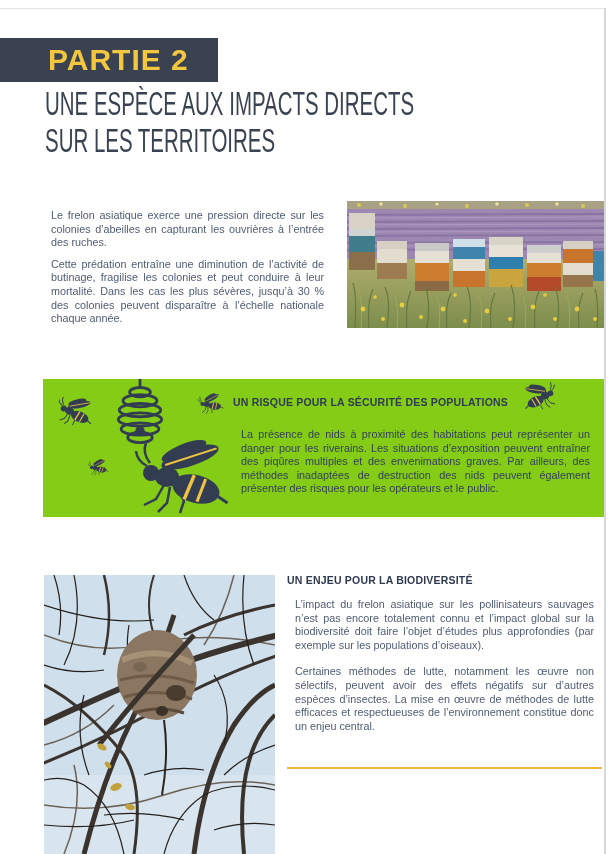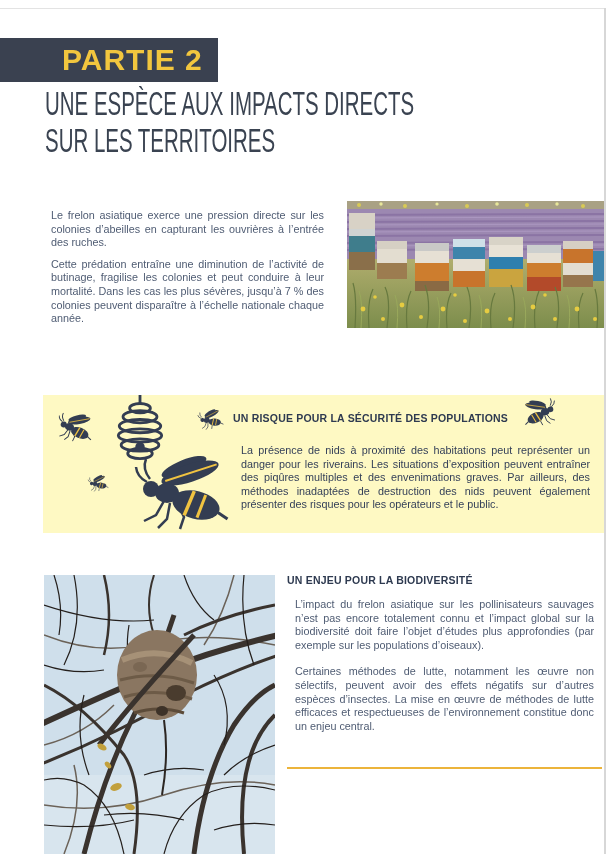--- a/index.html
+++ b/index.html
@@ -5,21 +5,21 @@
   html,body{margin:0;padding:0;}
   body{
     width:610px;height:854px;background:#ffffff;position:relative;overflow:hidden;
     font-family:"Liberation Sans", sans-serif;
   }
   .edge-top{position:absolute;left:0;top:8px;width:605px;height:1px;background:#e3e3e3;}
   .edge-right{position:absolute;left:604px;top:8px;width:2px;height:846px;background:#d7d7d7;}
 
   .part-band{
     position:absolute;left:0;top:38px;width:218px;height:44px;background:#3A4150;
-    display:flex;align-items:center;box-sizing:border-box;padding-left:62px;
+    display:flex;align-items:center;box-sizing:border-box;padding-left:48px;
   }
   .part-band .label{color:#F2C63E;font-size:30px;font-weight:bold;letter-spacing:1px;}
 
   .doc-title{position:absolute;left:45px;top:85px;color:#3A4351;}
   .doc-title .line{
     display:block;font-size:33px;line-height:37px;font-weight:400;white-space:nowrap;
     transform:scaleX(0.62);transform-origin:left top;
   }
 
   .sec-heading{
@@ -30,21 +30,21 @@
   .body-text p.gap{margin-top:13px;}
 
   .sec-apicole{position:absolute;left:43px;top:197px;width:289px;}
   .sec-apicole .body-text{margin-top:12px;}
 
   .photo{position:absolute;overflow:hidden;}
   .photo svg{display:block;}
   .photo-hives{left:347px;top:201px;width:257px;height:127px;}
   .photo-nest{left:44px;top:575px;width:231px;height:279px;}
 
-  .callout{position:absolute;left:43px;top:395px;width:561px;height:138px;background:#fef9c3;}
+  .callout{position:absolute;left:43px;top:379px;width:561px;height:138px;background:#84cc16;}
   .callout .sec-heading{position:absolute;left:190px;top:17px;width:370px;}
   .callout .body-text{position:absolute;left:190px;top:41px;width:365px;color:#333F58;}
   .ico{position:absolute;}
 
   .sec-bio{position:absolute;left:287px;top:574px;width:315px;}
   .sec-bio .body-text{margin-top:12px;}
   .gold-rule{position:absolute;left:287px;top:767px;width:315px;height:2px;background:#ECB43B;}
 </style>
 </head>
 <body>
@@ -83,21 +83,21 @@
   </div>
 
   <div class="doc-title">
     <span class="line">UNE ESPÈCE AUX IMPACTS DIRECTS</span>
     <span class="line">SUR LES TERRITOIRES</span>
   </div>
 
   <div class="sec-apicole">
     <div class="body-text">
       <p>Le frelon asiatique exerce une pression directe sur les colonies d’abeilles en capturant les ouvrières à l’entrée des ruches.</p>
-      <p>Cette prédation entraîne une diminution de l’activité de butinage, fragilise les colonies et peut conduire à leur mortalité. Dans les cas les plus sévères, jusqu’à 7 % des colonies peuvent disparaître à l’échelle nationale chaque année.</p>
+      <p>Cette prédation entraîne une diminution de l’activité de butinage, fragilise les colonies et peut conduire à leur mortalité. Dans les cas les plus sévères, jusqu’à 30 % des colonies peuvent disparaître à l’échelle nationale chaque année.</p>
     </div>
   </div>
 
   <div class="photo photo-hives">
     <svg width="257" height="127" viewBox="0 0 257 127">
       <defs>
         <linearGradient id="grassG" x1="0" y1="0" x2="0" y2="1">
           <stop offset="0" stop-color="#b0ad6d"></stop>
             <stop offset="1" stop-color="#7c8d4c"></stop>
         </linearGradient>

